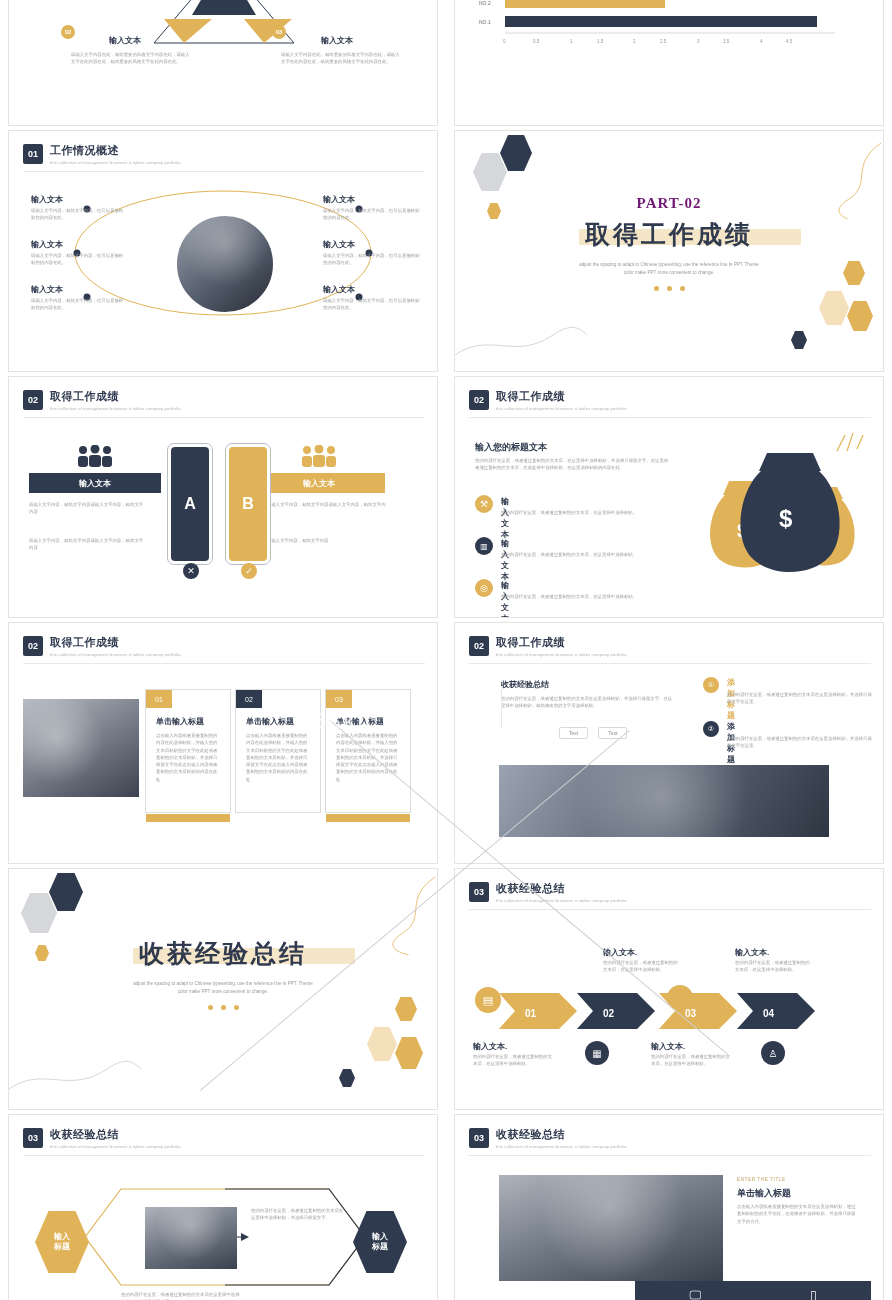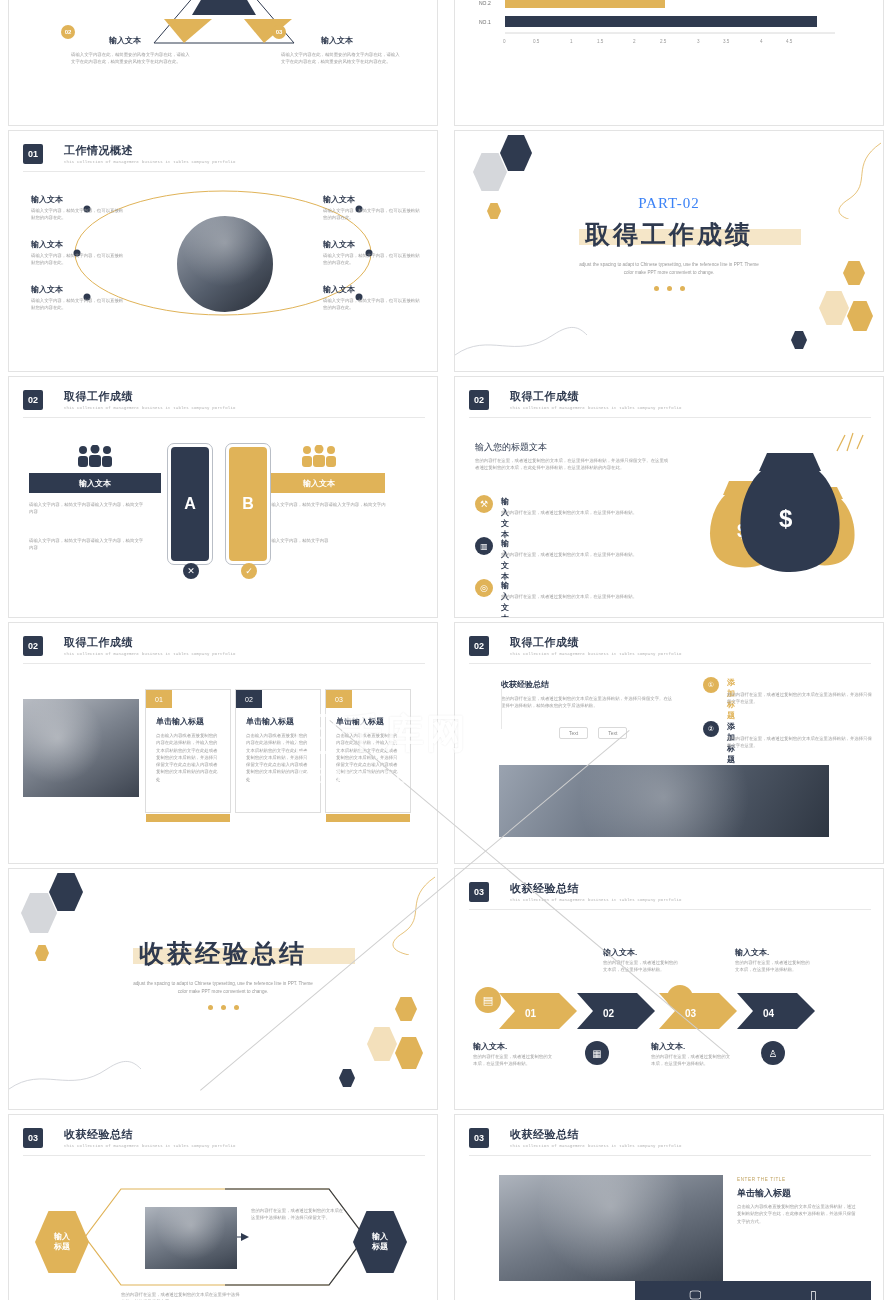--- a/index.html
+++ b/index.html
@@ -12,36 +12,36 @@
   .r0{top:-116px;height:242px;}
   .r1{top:130px;height:242px;}
   .r2{top:376px;height:242px;}
   .r3{top:622px;height:242px;}
   .r4{top:868px;height:242px;}
   .r5{top:1114px;height:242px;}
 
   
   .hdr{position:absolute;left:14px;top:12px;display:flex;align-items:center;}
   .hdr .num{width:20px;height:20px;background:#2f3a4f;color:#fff;font-size:9px;display:flex;align-items:center;justify-content:center;border-radius:2px;font-weight:bold;}
-  .hdr .tt{margin-left:21px;font-family:Liberation Mono, monospace;}
+  .hdr .tt{margin-left:7px;}
   .hdr .t1{font-size:11px;color:#2f3a4f;font-weight:bold;letter-spacing:.5px;}
   .hdr .t2{font-size:4px;color:#b0b0b0;letter-spacing:.2px;margin-top:2px;}
   .hdrline{position:absolute;left:14px;top:40px;width:402px;height:1px;background:#e8e8e8;}
 
   .ph{color:#9a9a9a;font-size:4.4px;line-height:1.65;}
   .lbl{color:#2f3a4f;font-size:8px;font-weight:bold;}
   .lblc{color:#fff;font-size:8px;font-weight:bold;}
   .bgold{background:#e0b358;}
   .bnavy{background:#2f3a4f;}
 
   
   .hex{clip-path:polygon(25% 0%,75% 0%,100% 50%,75% 100%,25% 100%,0% 50%);}
 
   
-  .part-en{font-family:"Liberation Serif","DejaVu Serif",serif;font-size:15px;color:#3b82f6;font-weight:normal;letter-spacing:1px;}
+  .part-en{font-family:"Liberation Serif","DejaVu Serif",serif;font-size:15px;color:#701a75;font-weight:bold;letter-spacing:1px;}
   .part-cn{font-family:"Liberation Serif","DejaVu Serif",serif;font-size:25px;color:#2f3a4f;font-weight:bold;letter-spacing:3px;}
   .part-sub{font-size:4.6px;color:#9a9a9a;line-height:1.7;text-align:center;}
   .dots{display:flex;gap:8px;justify-content:center;margin-top:9px;}
   .dots i{width:5px;height:5px;border-radius:50%;background:#e0b358;display:block;}
 
   .wm{position:absolute;left:296px;top:706px;width:300px;height:110px;z-index:40;pointer-events:none;}
   .wm .w1{font-size:40px;color:#ffffff;opacity:.78;font-weight:bold;letter-spacing:2px;text-shadow:0 0 2px rgba(0,0,0,.12);}
   .wm .w2{font-size:22px;color:#ffffff;opacity:.78;letter-spacing:3px;margin-top:2px;}
   .diag{position:absolute;z-index:35;background:#cfcfcf;height:1px;transform-origin:0 0;}
   .photo-room{background:
@@ -227,21 +227,21 @@
   <div class="slide c2 r2">
     <div class="hdr">
       <div class="num">02</div>
       <div class="tt">
         <div class="t1">取得工作成绩</div>
         <div class="t2">this collection of management business it tables company portfolio</div>
       </div>
     </div>
     <div class="hdrline"></div>
 
-    <div style="position:absolute;left:20px;top:64px;font-size:9px;font-weight:normal;color:#2f3a4f;">输入您的标题文本</div>
+    <div style="position:absolute;left:20px;top:64px;font-size:9px;font-weight:bold;color:#2f3a4f;">输入您的标题文本</div>
     <div class="ph" style="position:absolute;left:20px;top:80px;width:196px;">您的内容打在这里，或者通过复制您的文本后，在这里择中选择粘贴，并选择只保留文字。在这里或者通过复制您的文本后，在此处择中选择粘贴，在这里选择粘贴的内容在此。</div>
 
     <div style="position:absolute;left:20px;top:118px;">
       <div style="position:absolute;left:0;top:0;width:18px;height:18px;border-radius:50%;background:#e0b358;color:#fff;font-size:9px;display:flex;align-items:center;justify-content:center;">⚒</div>
       <div class="lbl" style="position:absolute;left:26px;top:1px;">输入文本</div>
       <div class="ph" style="position:absolute;left:26px;top:14px;width:172px;">您的内容打在这里，或者通过复制您的文本后，在这里择中选择粘贴。</div>
     </div>
     <div style="position:absolute;left:20px;top:160px;">
       <div style="position:absolute;left:0;top:0;width:18px;height:18px;border-radius:50%;background:#2f3a4f;color:#fff;font-size:8px;display:flex;align-items:center;justify-content:center;">▥</div>
       <div class="lbl" style="position:absolute;left:26px;top:1px;">输入文本</div>
@@ -446,20 +446,16 @@
     <div class="bnavy" style="position:absolute;left:180px;top:166px;width:236px;height:28px;display:flex;align-items:center;justify-content:space-around;">
       <span style="color:#fff;font-size:12px;">🖵</span>
       <span style="color:#fff;font-size:12px;">▯</span>
     </div>
   </div>
 
   <div class="diag" style="left:200px;top:1090px;width:560px;transform:rotate(-40deg);"></div>
   <div class="diag" style="left:330px;top:720px;width:520px;transform:rotate(40deg);"></div>
 
   <div class="wm">
-    <div style="display:flex;align-items:center;gap:6px;">
-      <div style="width:34px;height:34px;border:3px solid #ffffff;opacity:.8;display:flex;align-items:center;justify-content:center;color:#fff;font-size:17px;font-weight:bold;">IC</div>
-      <div class="w1">千库网</div>
-    </div>
     <div class="w2" style="margin-left:2px;">588ku.com</div>
   </div>
 
 </div>
 
 </body></html>

